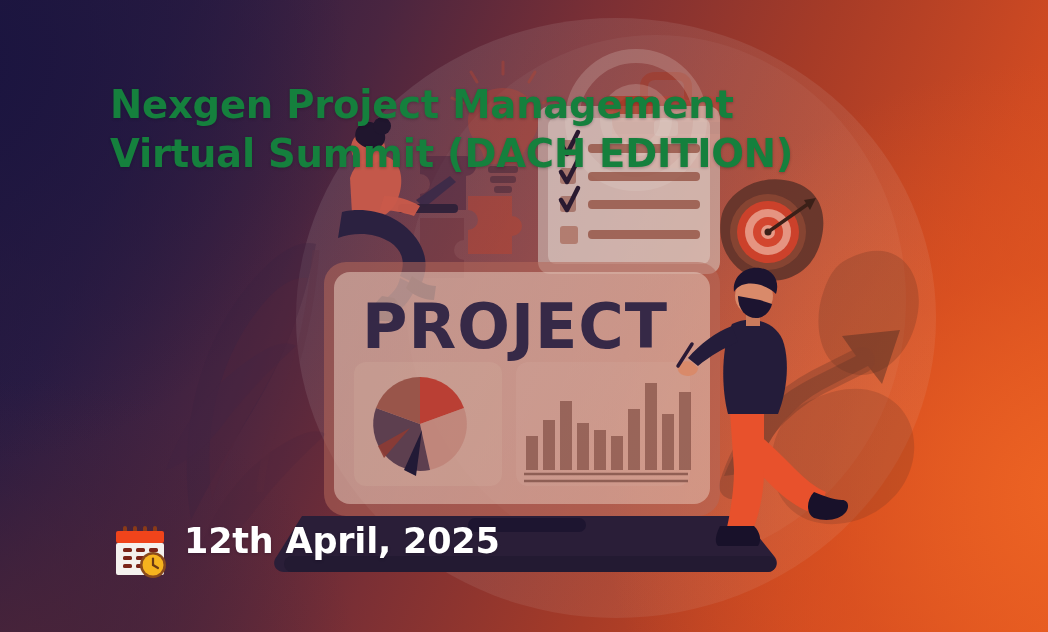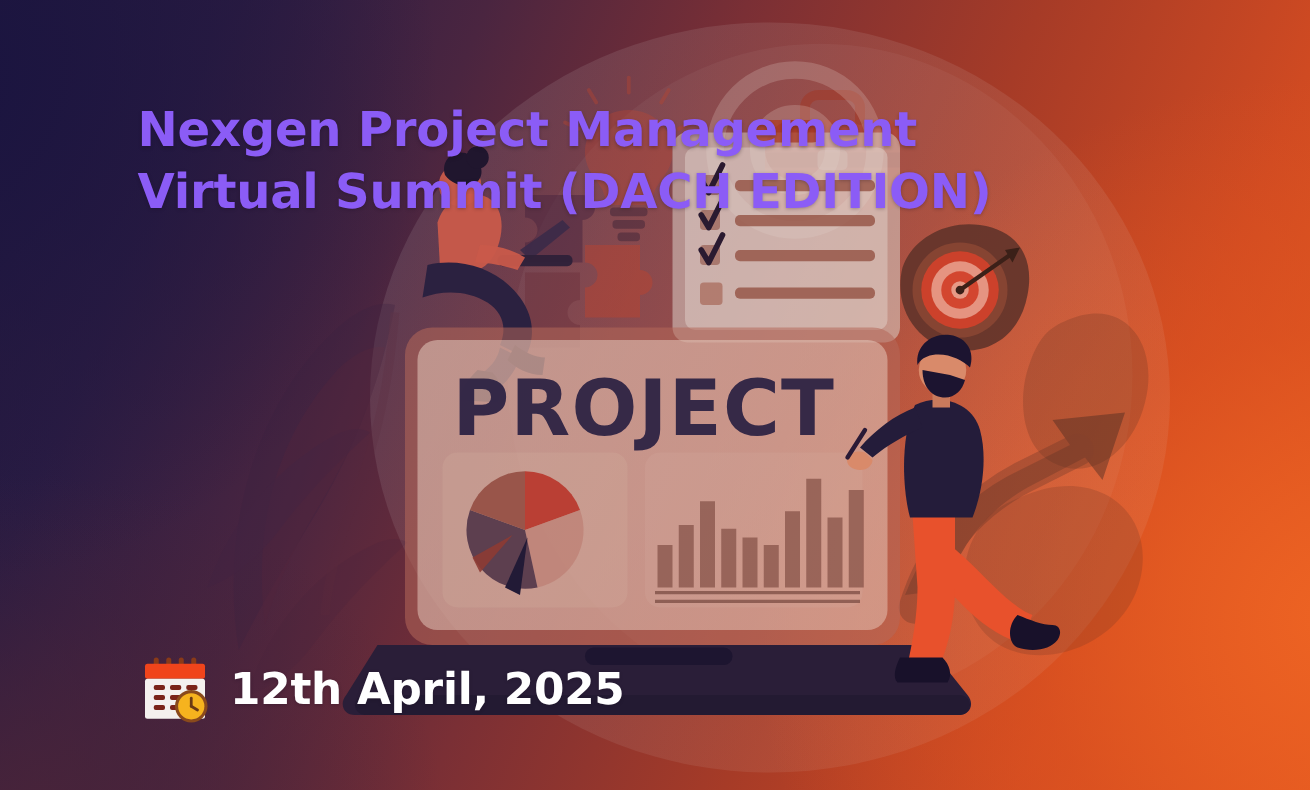--- a/index.html
+++ b/index.html
@@ -61,35 +61,35 @@
     margin-left: 16px;
   }
   .art svg { display:block; width:1048px; height:632px; }
 
   
   .title {
     position: absolute;
     left: 110px;
     top: 80px;
     width: 720px;
-    color: #8b5cf6;
+    color: #15803d;
     font-size: 38.5px;
     font-weight: bold;
     line-height: 1.28;
     letter-spacing: -0.2px;
     white-space: pre-line;
     text-shadow: 0 1px 3px rgba(20,10,30,0.28);
   }
 
   .date-row {
     position: absolute;
     left: 112px;
     top: 524px;
     display: flex;
-    align-items: center;
+    align-items: flex-start;
     gap: 16px;
   }
   .date-text {
     color: #ffffff;
     font-size: 35px;
     font-weight: bold;
     letter-spacing: -0.2px;
     line-height: 1;
     text-shadow: 0 1px 3px rgba(20,10,30,0.28);
   }

